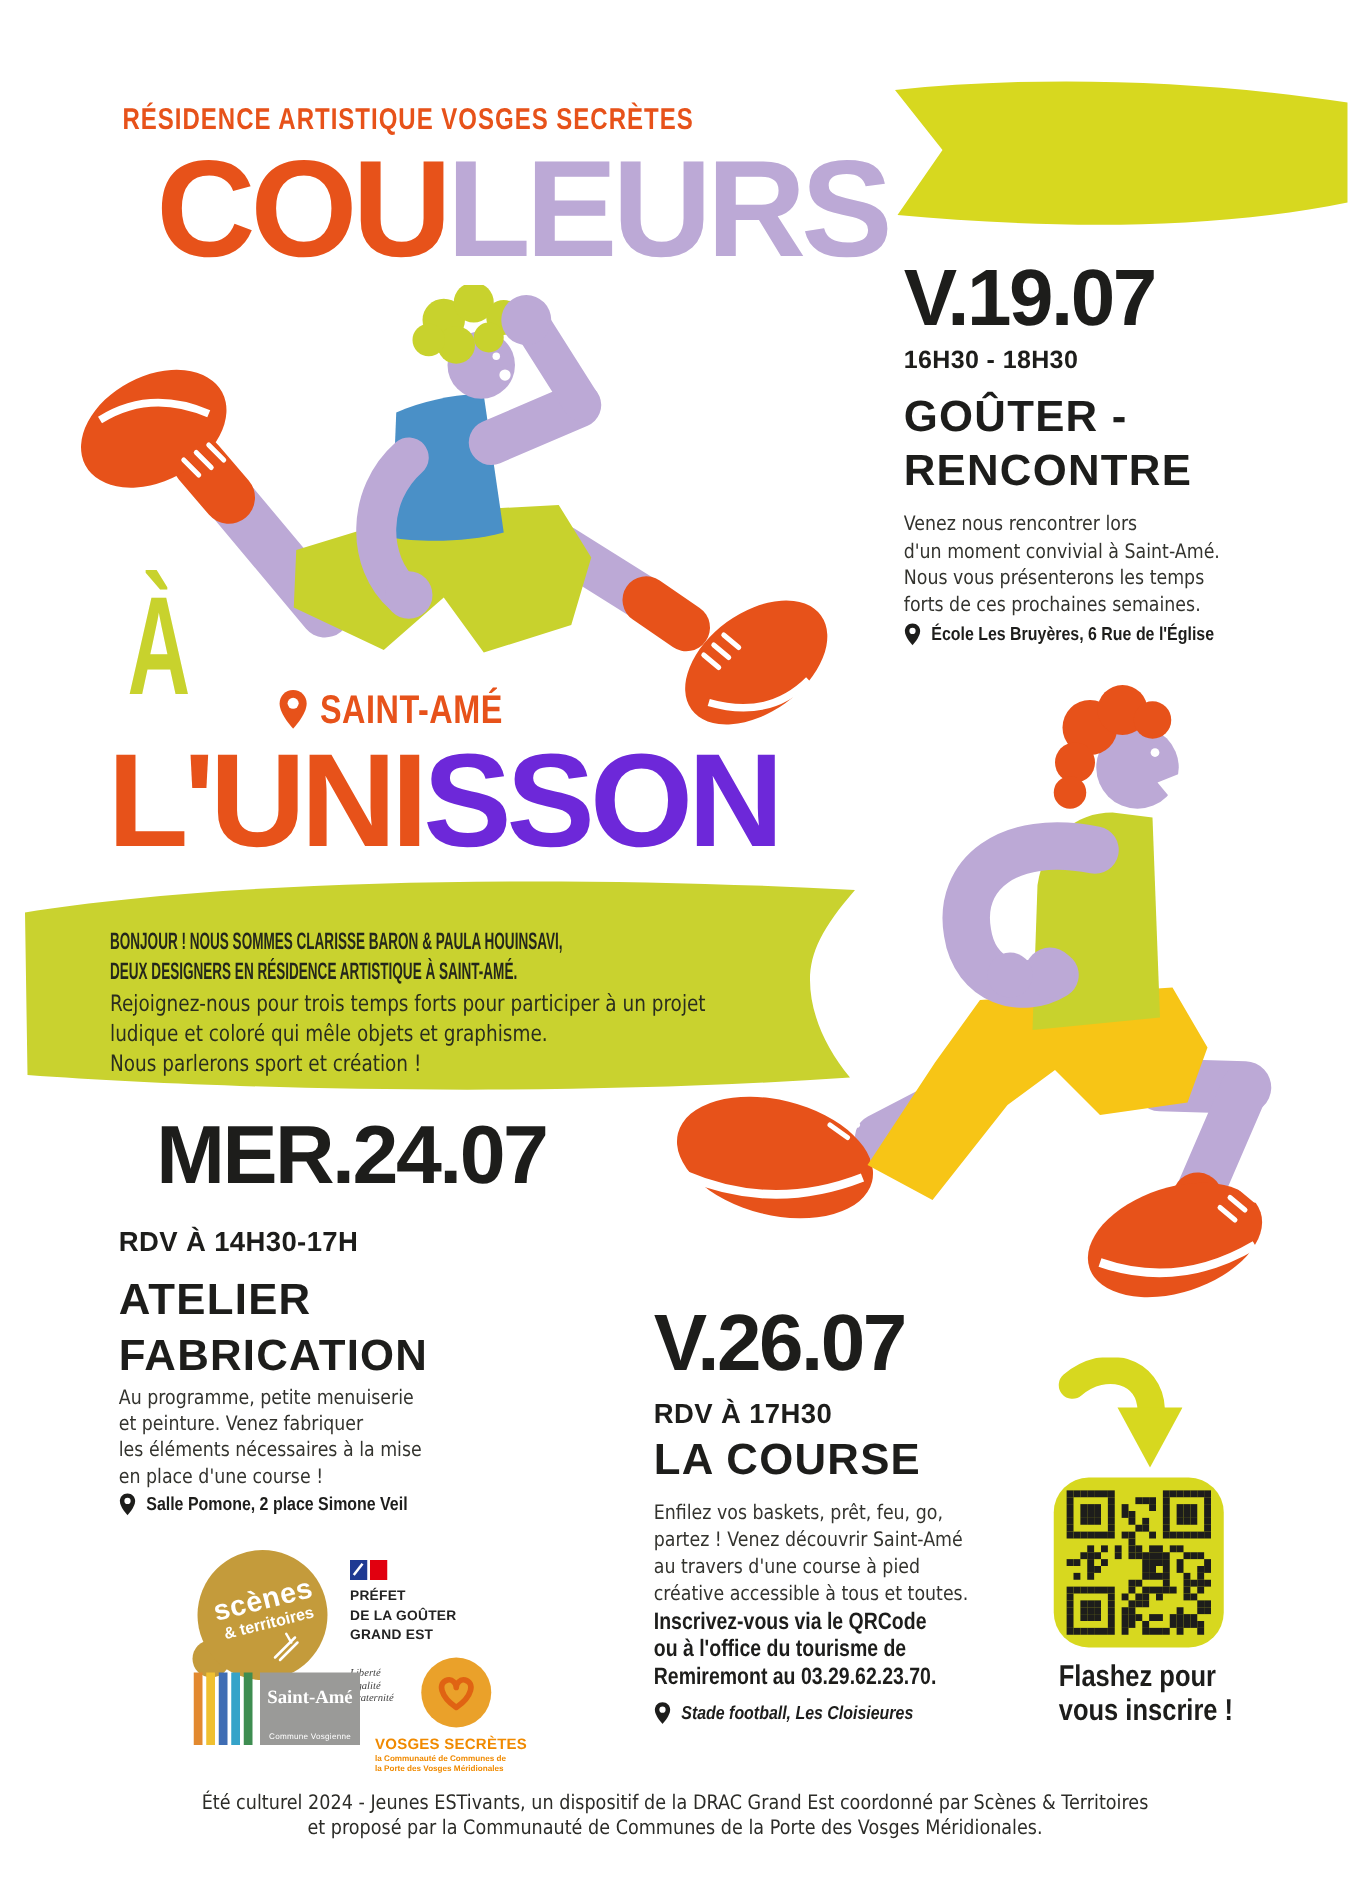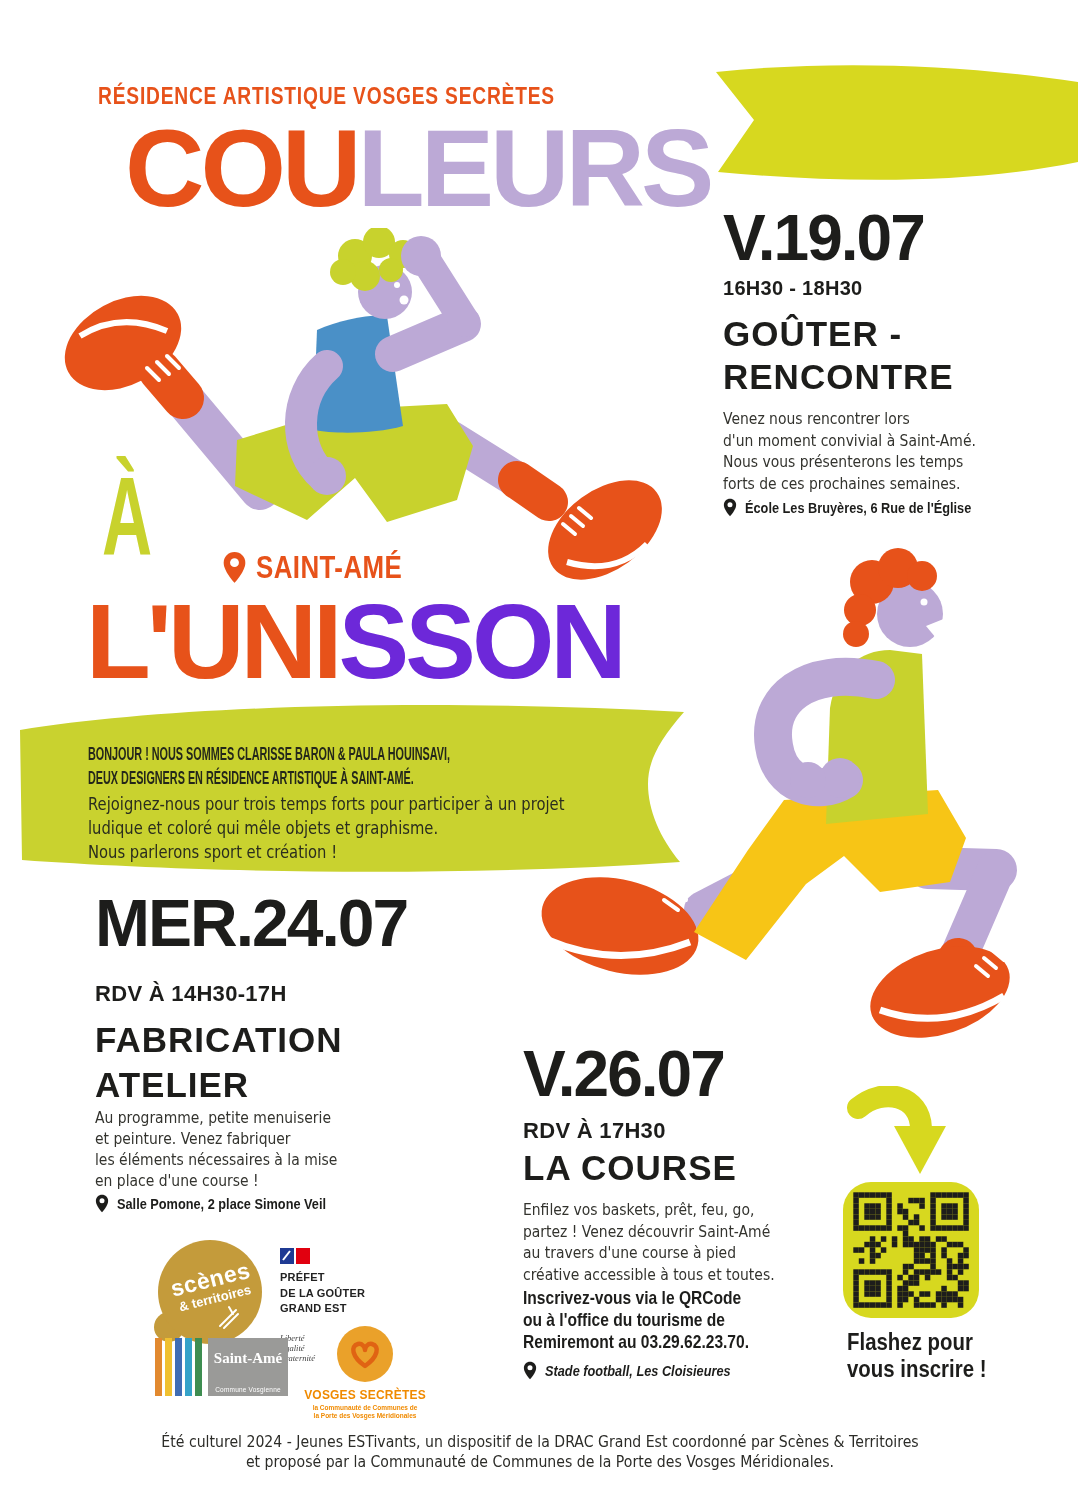--- a/index.html
+++ b/index.html
@@ -36,21 +36,21 @@
   .banner-body { position:absolute; left:70px; top:94px; font-size:18px; line-height:24px;
                  color:#2a2d1e; font-family:"DejaVu Sans", sans-serif;
                  transform:scaleX(.82); transform-origin:0 0; }
 
   
   .ev { width:380px; z-index:3; }
   #event1 { left:723px; top:206px; }
   #event2 { left:95px;  top:890px; }
   #event3 { left:523px; top:1042px; width:330px; }
   .ev-date  { font-size:64px; font-weight:800; letter-spacing:-2px; line-height:1; }
-  #event2 .ev-date { font-size:66px; }
+  #event2 .ev-date { font-size:66px;margin-left:30px; }
   .ev-time  { font-size:20px; font-weight:800; margin-top:8px; line-height:20px; letter-spacing:.3px; }
   #event2 .ev-time { font-size:22px; margin-top:27px; line-height:22px; }
   #event3 .ev-time { font-size:22px; margin-top:14px; line-height:22px; }
   .ev-title { font-size:35px; font-weight:800; line-height:43px; letter-spacing:1px; margin-top:14px; }
   #event2 .ev-title { line-height:45px; margin-top:12px; }
   #event3 .ev-title { margin-top:4px; }
   .ev-desc  { font-size:16px; line-height:21.5px; margin-top:10px; color:#33332e;
               font-family:"DejaVu Sans", sans-serif; transform:scaleX(.87); transform-origin:0 0; }
   #event2 .ev-desc { line-height:21px; margin-top:0; }
   .ev-cta   { font-size:19px; font-weight:700; line-height:22px; margin-top:2px; color:#1d1d1b;
@@ -91,21 +91,21 @@
                   font-size:8.5px; line-height:10px; color:#444; }
 
   #logo-saintame { left:155px; top:1338px; display:flex; gap:3px; height:58px; }
   .sa-bar { width:7px; height:58px; }
   .sa-panel { position:relative; width:80px; height:58px; background:#9a9a98; margin-left:3px; }
   .sa-name { font-family:"Liberation Serif", serif; color:#fff; font-size:15px; font-weight:700;
              text-align:center; padding-top:12px; }
   .sa-sub { position:absolute; left:0; right:0; bottom:3px; font-size:6.5px; color:#fff;
             text-align:center; letter-spacing:.2px; }
 
-  #logo-vosges { left:300px; top:1326px; width:130px; text-align:center; }
+  #logo-vosges { left:300px; top:1326px; width:130px; }
   .vosges-circle { width:56px; height:56px; border-radius:50%; background:#eaa12a; margin:0 auto;
                    display:flex; align-items:center; justify-content:center; }
   .vosges-name { margin-top:6px; font-size:12px; font-weight:800; color:#f08a00; letter-spacing:.2px; }
   .vosges-sub { font-size:6.5px; line-height:8px; color:#f08a00; font-weight:700; margin-top:2px; }
 
   
   #footer { left:0; top:1432px; width:1080px; text-align:center; color:#2c2c28; }
   .footer-line { font-size:16px; line-height:20px; transform:scaleX(.88); transform-origin:50% 0;
                  font-family:"DejaVu Sans", sans-serif; }
 </style>
@@ -258,22 +258,22 @@
         <circle cx="434" cy="38" r="15"></circle>
       <circle cx="372" cy="72" r="16"></circle>
         <circle cx="368" cy="96" r="13"></circle>
     </g>
   </svg>
 
   <section class="abs ev" id="event2">
     <div class="ev-date nw">MER.24.07</div>
     <div class="ev-time nw">RDV À 14H30-17H</div>
     <div class="ev-title">
+      <div class="nw">ATELIER</div>
       <div class="nw">FABRICATION</div>
-      <div class="nw">ATELIER</div>
     </div>
     <div class="ev-desc">
       <div class="nw">Au programme, petite menuiserie</div>
       <div class="nw">et peinture. Venez fabriquer</div>
       <div class="nw">les éléments nécessaires à la mise</div>
       <div class="nw">en place d'une course !</div>
     </div>
     <div class="ev-loc">
       <svg class="pin-sm" viewBox="0 0 24 32">
         <path d="M12 1C6 1 1.5 5.6 1.5 11.5C1.5 20 12 31 12 31C12 31 22.5 20 22.5 11.5C22.5 5.6 18 1 12 1Z" fill="#1d1d1b"></path>

